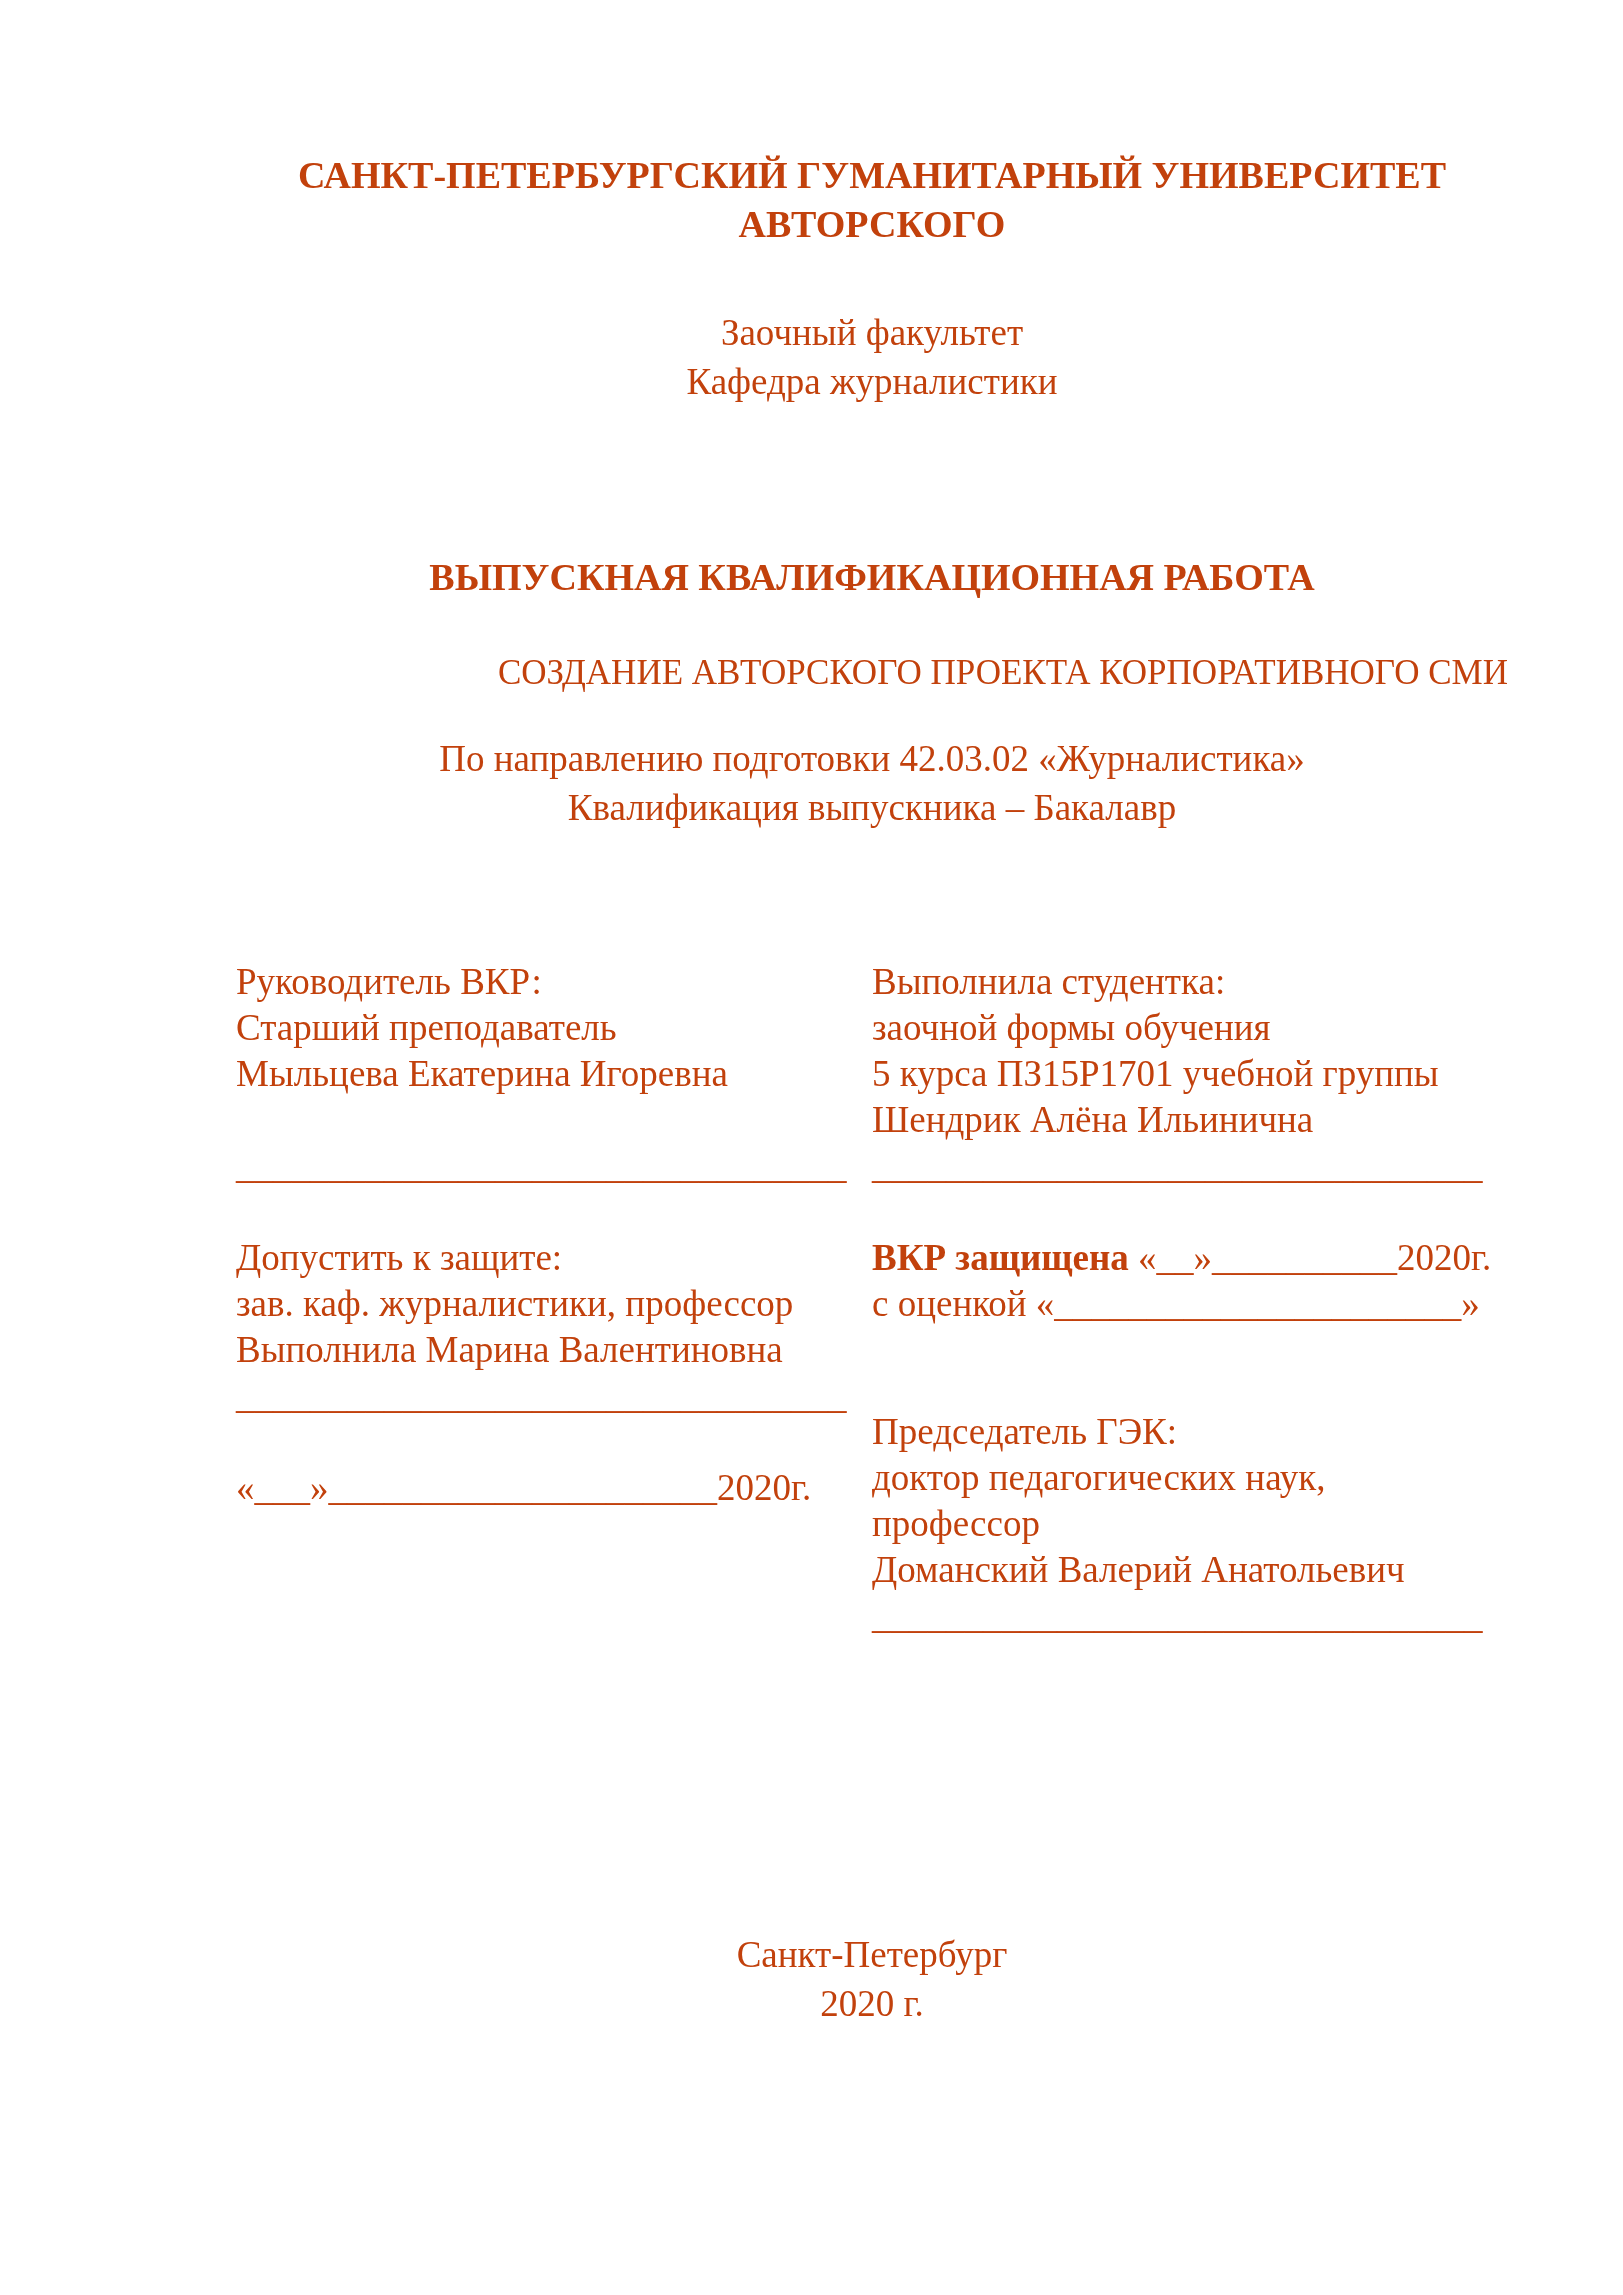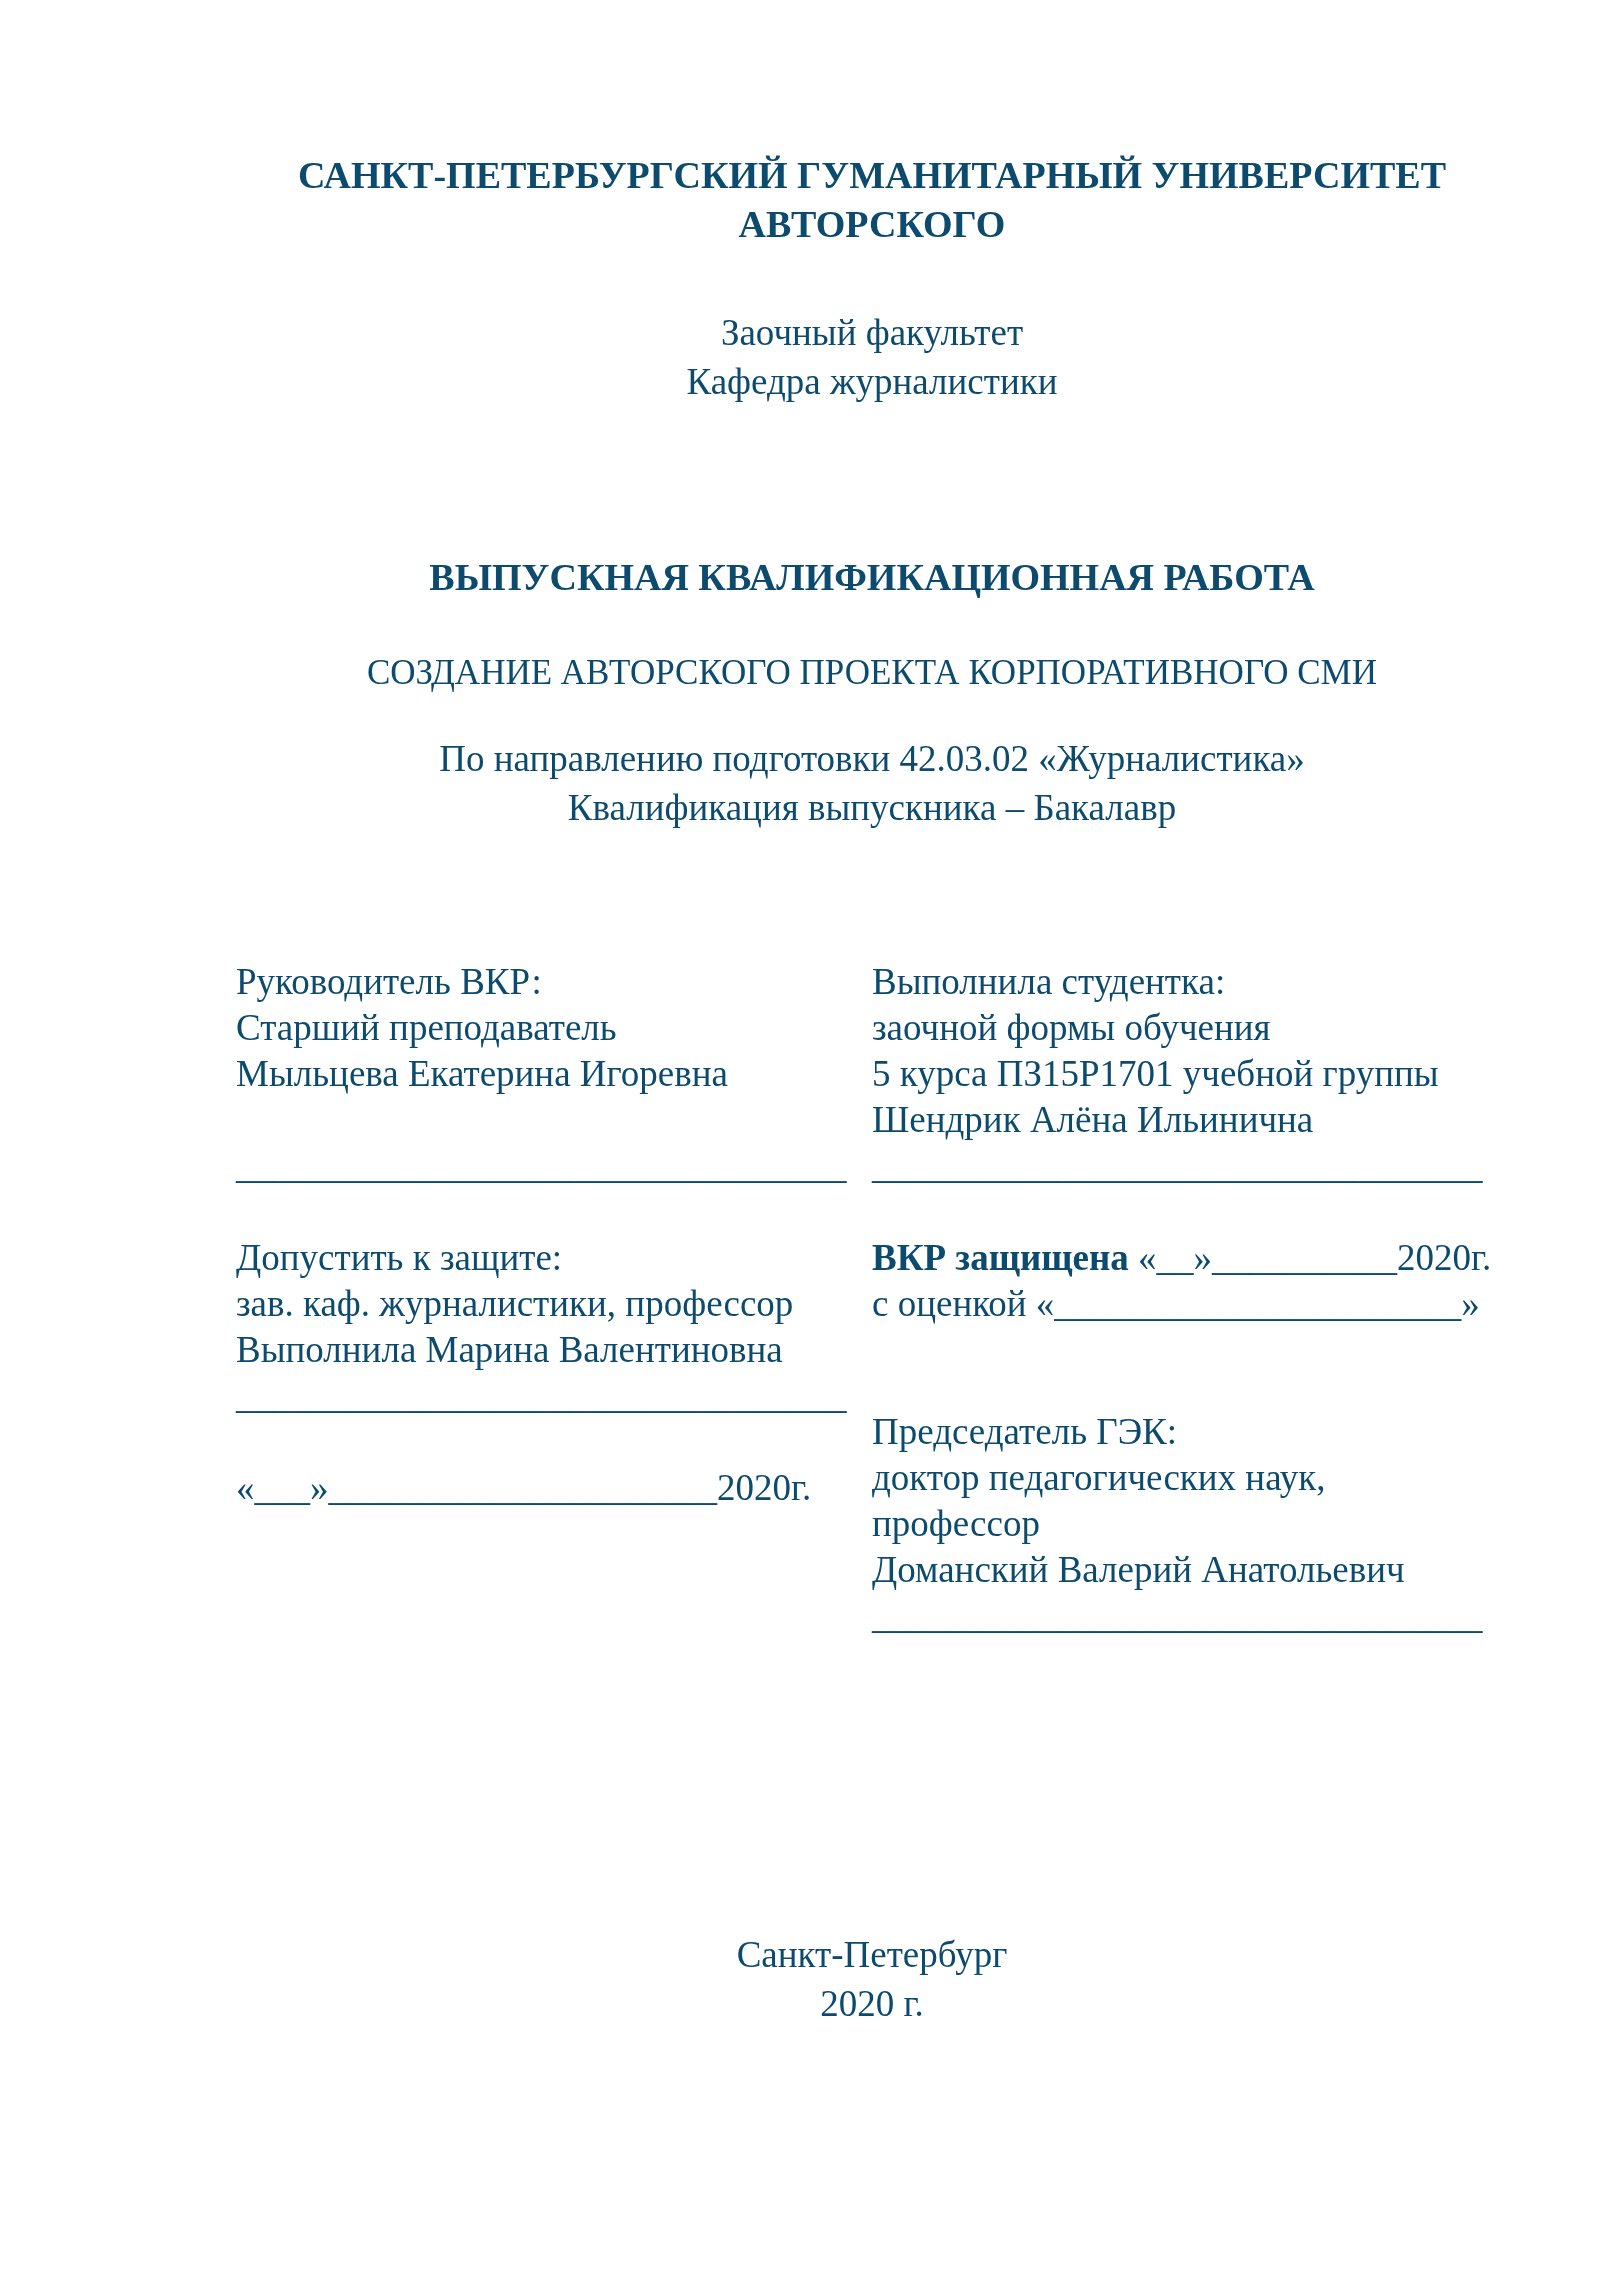--- a/index.html
+++ b/index.html
@@ -1,39 +1,39 @@
 <!DOCTYPE html>
 <html style="font-size:12.6px"><head>
 <meta charset="utf-8">
 <style>
   html,body{margin:0;padding:0;background:#ffffff;}
   .page{
     position:relative;
     width:1623px;
     height:2295px;
     background:#ffffff;
-    color:#0c4a6e;
+    color:#c2410c;
     font-family:"Liberation Serif","DejaVu Serif",serif;
     font-size:37px;
     overflow:hidden;
   }
   
   .block{
     position:absolute;
     left:236px;
     width:1272px;
     text-align:center;
     line-height:49px;
     white-space:nowrap;
   }
   .bold{font-weight:bold;}
   .univ{top:151px;font-size:38px;font-weight:bold;}
   .faculty{top:308px;}
   .worktype{top:553px;font-size:38px;font-weight:bold;}
-  .thesis{top:648px;font-size:35px;}
+  .thesis{top:648px;font-size:35px;text-align:right;}
   .program{top:734px;}
   .city{top:1930px;}
 
   .sig-table{
     position:absolute;
     left:236px;
     top:959px;
     width:1272px;
     display:flex;
     text-align:left;

